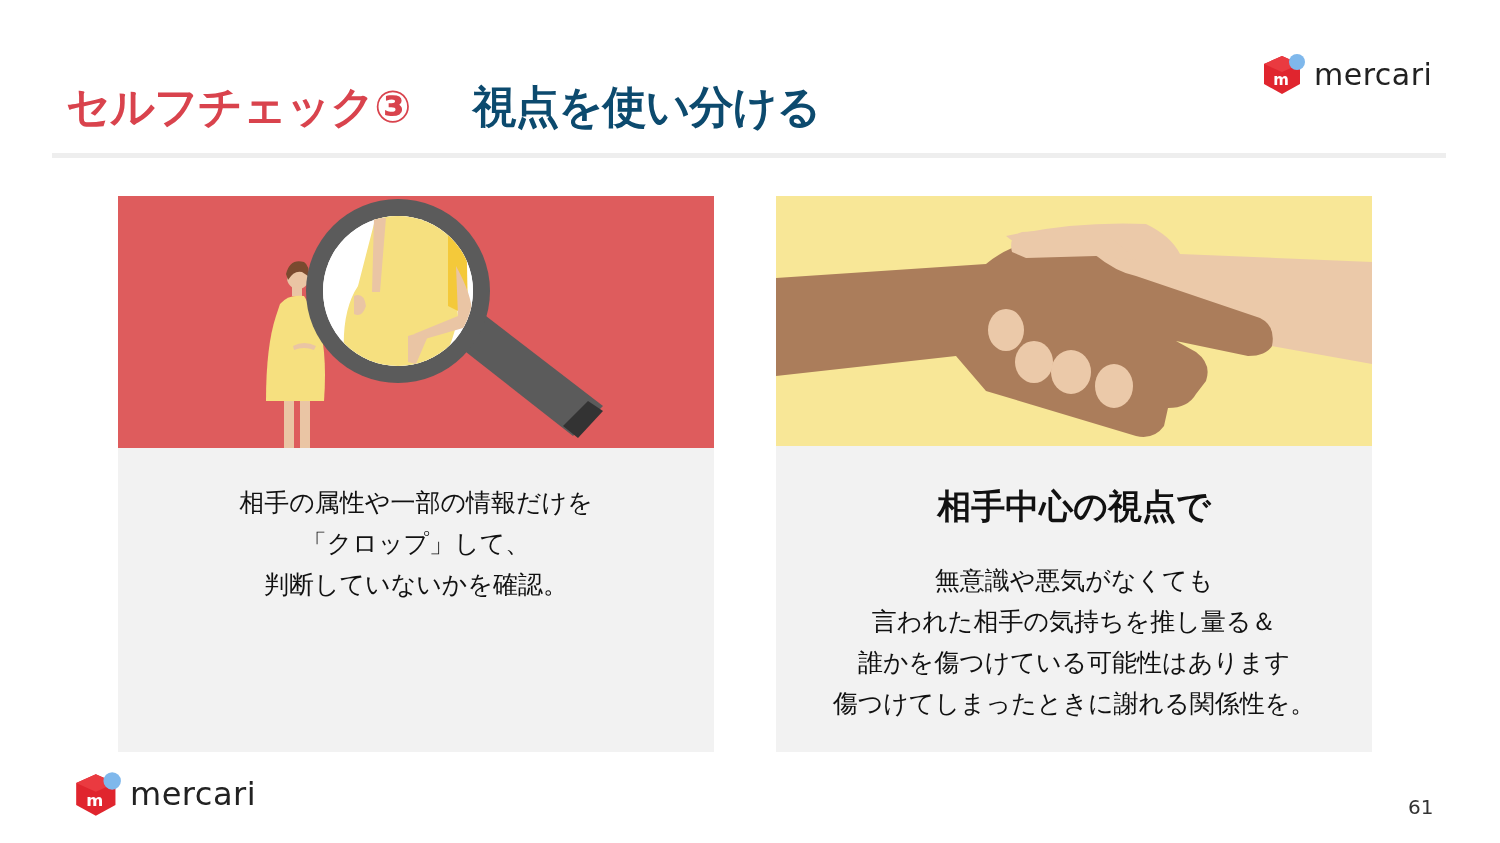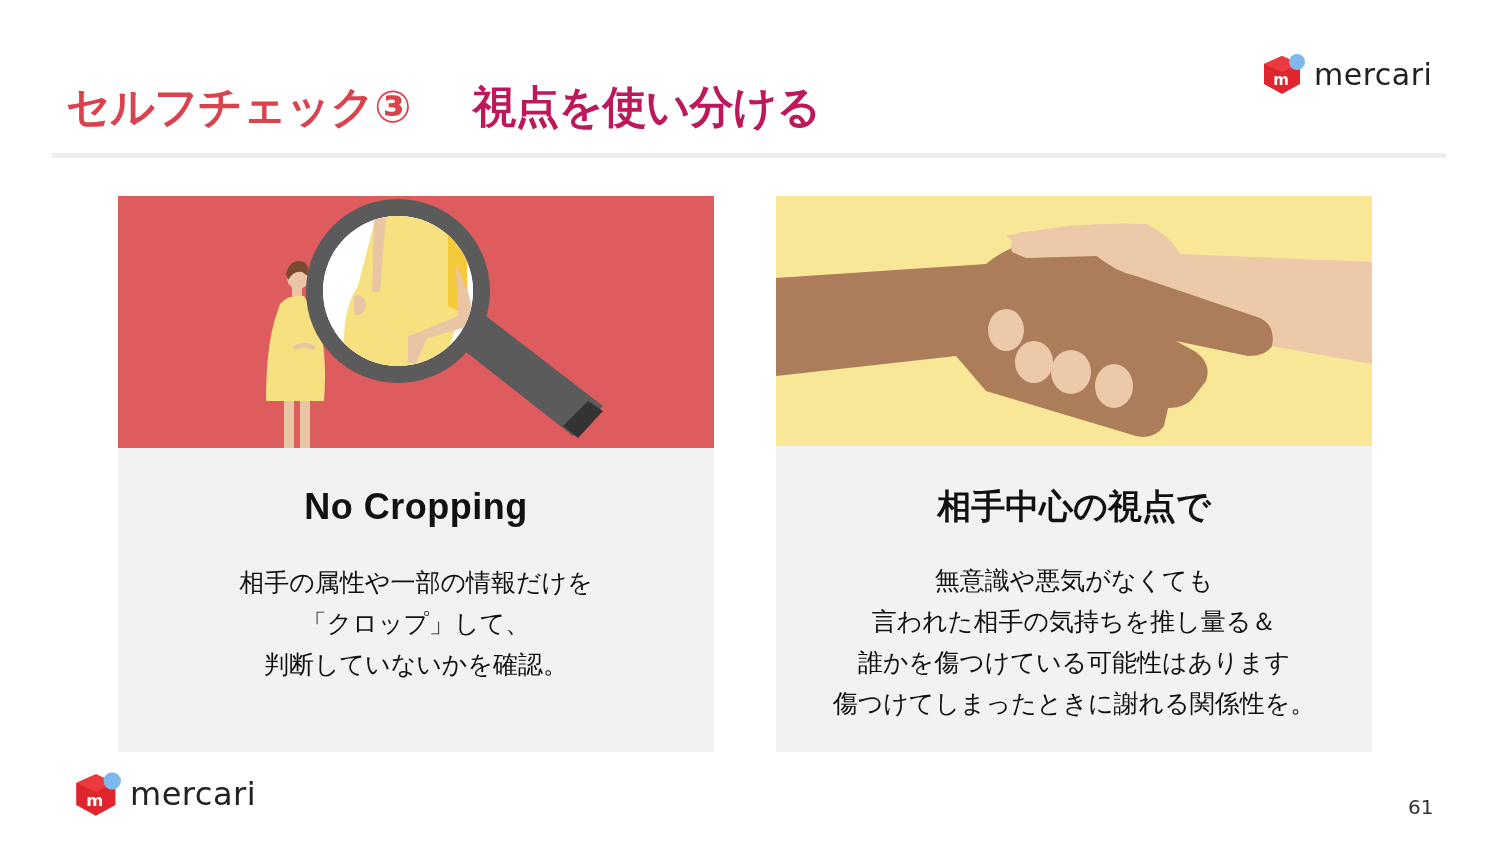--- a/index.html
+++ b/index.html
@@ -1,21 +1,21 @@
 <!DOCTYPE html>
 <html><head>
 <meta charset="utf-8">
 <style>
   * { box-sizing: border-box; margin: 0; padding: 0; }
   html, body { width: 1500px; height: 843px; background: #ffffff; overflow: hidden; }
   body { position: relative; font-family: "DejaVu Sans", "Liberation Sans", sans-serif; color: #111; }
 
   .title { position: absolute; left: 66px; top: 72px; height: 70px; display: flex; align-items: center; white-space: nowrap; gap: 40px; }
   .title-red { color: #d9434d; font-size: 44px; font-weight: bold; letter-spacing: -1px; }
-  .title-black { color: #be185d; font-size: 44px; font-weight: bold; margin-left: 22px; letter-spacing: -1px; }
+  .title-black { color: #0c4a6e; font-size: 44px; font-weight: bold; margin-left: 22px; letter-spacing: -1px; }
   .title-rule { position: absolute; left: 52px; top: 153px; width: 1394px; height: 5px; background: #eeeeee; }
 
   .logo { position: absolute; display: flex; align-items: center; }
   .logo-top { left: 1262px; top: 52px; }
   .logo-bottom { left: 74px; top: 770px; }
   .logo-text { font-family: "DejaVu Sans", sans-serif; font-size: 30px; color: #222; letter-spacing: 0.5px; margin-left: 8px; font-weight: 400; }
   .logo-bottom .logo-text { font-size: 32px; }
 
   .card { position: absolute; top: 196px; width: 596px; height: 556px; background: #f2f2f2; }
   .card-left { left: 118px; }
@@ -81,21 +81,20 @@
         <path d="M258 20 L330 20 L340 120 Q330 175 300 180 L228 180 Q220 120 240 90 Z" fill="#f6e07f"></path>
         <path d="M330 20 L348 20 L350 120 L330 110 Z" fill="#f4c93a"></path>
         <path d="M338 70 Q360 110 352 130 L300 145 L296 138 L340 120 Z" fill="#eac5a4"></path>
         <path d="M290 140 Q300 136 310 140 L298 168 L290 166 Z" fill="#eac5a4"></path>
         <path d="M256 22 L268 22 L262 96 L254 96 Z" fill="#eac5a4"></path>
         <path d="M236 100 Q246 96 248 110 Q244 122 236 118 Z" fill="#eac5a4"></path>
       </g>
     </svg>
   </div>
   <div class="card-body">
-    <div class="card-heading">No Cropping</div>
     <div class="card-text">
       <div>相手の属性や一部の情報だけを</div>
       <div>「クロップ」して、</div>
       <div>判断していないかを確認。</div>
     </div>
   </div>
 </div>
 
 <div class="card card-right">
   <div class="card-img">

